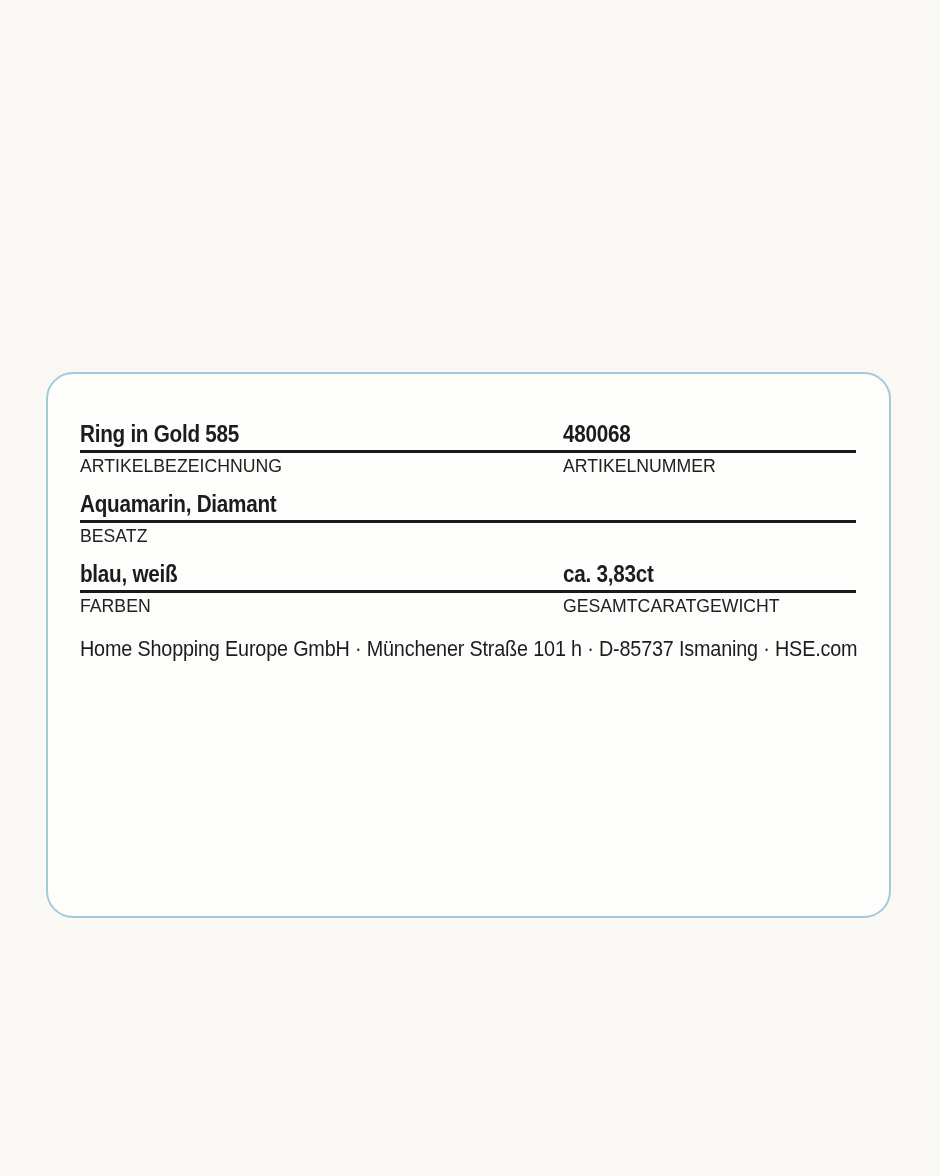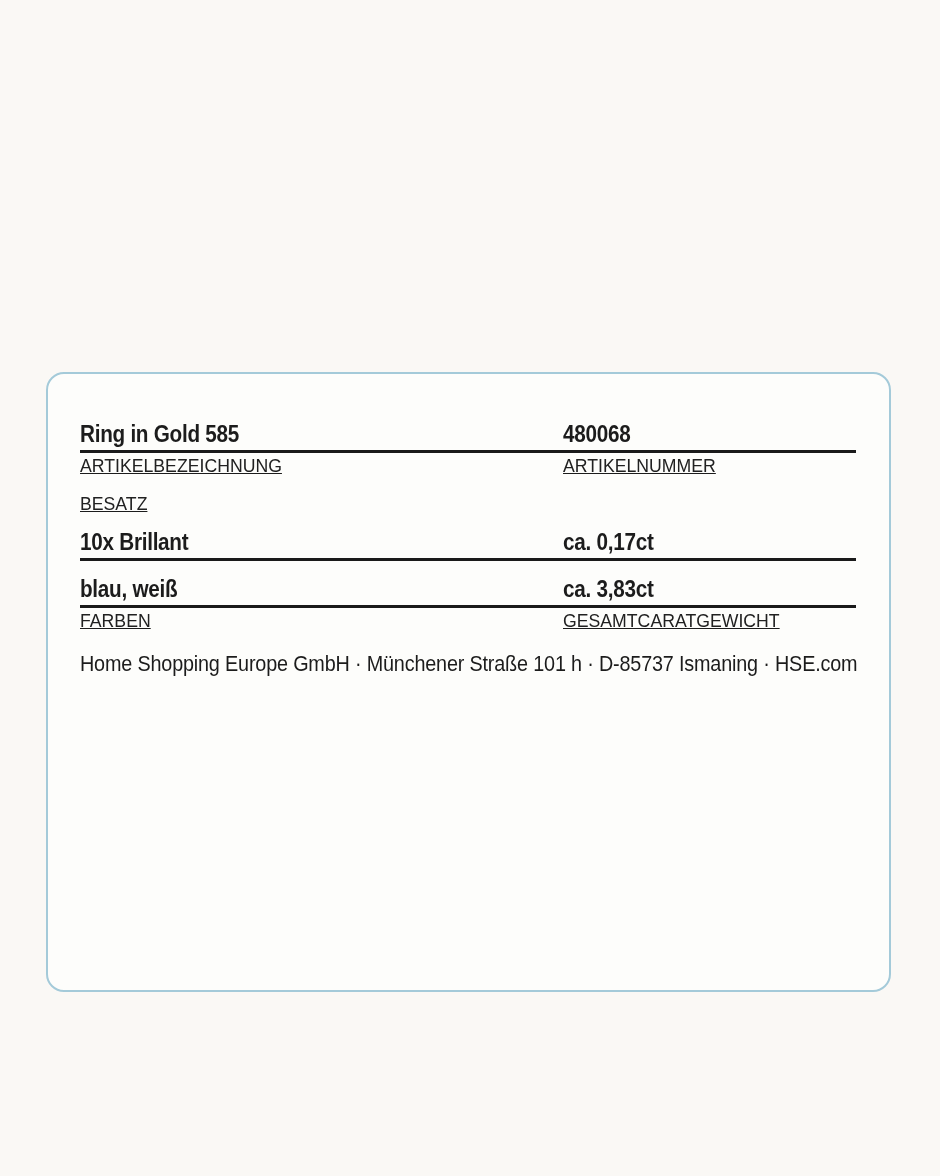--- a/index.html
+++ b/index.html
@@ -13,40 +13,39 @@
     background: var(--page-bg, #faf8f5);
     font-family: "Liberation Sans", sans-serif;
     color: var(--text, #1c1c1c);
     overflow: hidden;
   }
   .card {
     position: absolute;
     left: 46px;
     top: 372px;
     width: 845px;
-    height: 620px;
+    height: 546px;
     box-sizing: border-box;
     background: var(--card-bg, #fdfdfb);
     border: 2px solid var(--card-border, #a4cad9);
-    border-radius: 18px;
+    border-radius: 27px;
     padding: 47px 33px 0 32px;
   }
   .field-row { margin-bottom: 15px; }
   .value-row {
     display: grid;
     grid-template-columns: 483px 1fr;
     align-items: end;
     border-bottom: 3px solid var(--line, #1a1a1a);
     padding-bottom: 3px;
   }
   .label-row {
     display: grid;
     grid-template-columns: 483px 1fr;
     padding-top: 3px;
-    text-decoration: underline;
   }
   .value {
     font-size: 23px;
     font-weight: bold;
     line-height: 26px;
     letter-spacing: -0.3px;
     white-space: pre;
     justify-self: start;
     transform: scaleX(0.9);
     transform-origin: left bottom;
@@ -81,34 +80,34 @@
       <span class="value">Ring in Gold 585</span>
       <span class="value">480068</span>
     </div>
     <div class="label-row">
       <span class="label">ARTIKELBEZEICHNUNG</span>
       <span class="label">ARTIKELNUMMER</span>
     </div>
   </div>
 
   <div class="field-row">
+    <div class="value-row">
+      <span class="value">Aquamarin, Diamant</span>
+      <span class="value"></span>
+    </div>
     <div class="label-row">
       <span class="label">BESATZ</span>
       <span class="label"></span>
     </div>
   </div>
 
   <div class="field-row">
   </div>
 
   <div class="field-row">
-    <div class="value-row">
-      <span class="value">10x Brillant</span>
-      <span class="value">ca. 0,17ct</span>
-    </div>
   </div>
 
 
   <div class="field-row">
     <div class="value-row">
       <span class="value">blau, weiß</span>
       <span class="value">ca. 3,83ct</span>
     </div>
     <div class="label-row">
       <span class="label">FARBEN</span>

